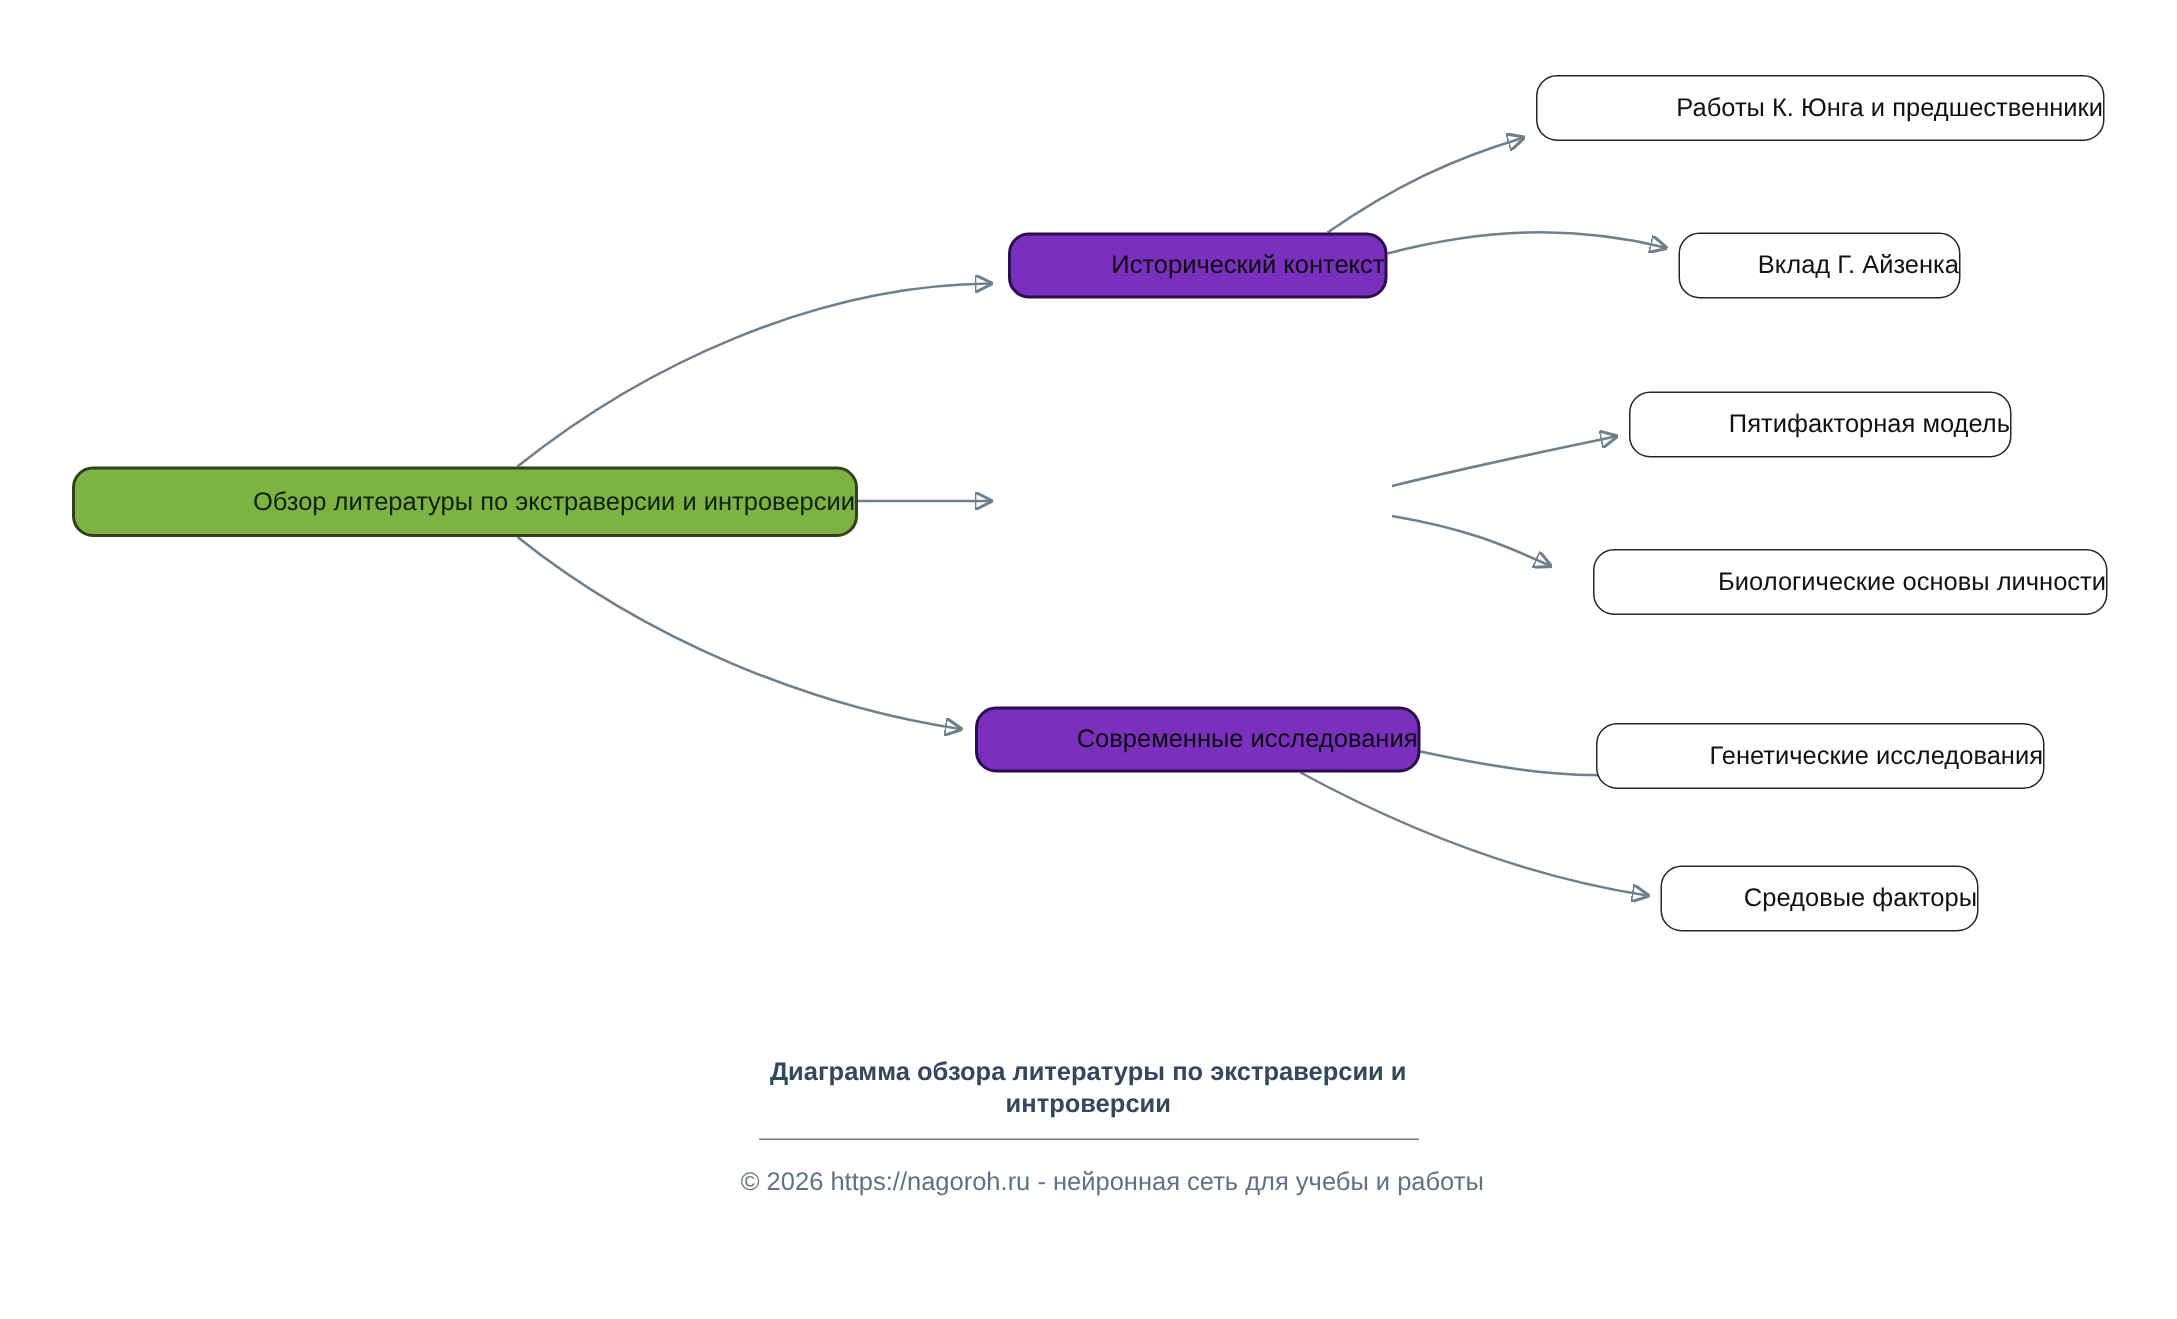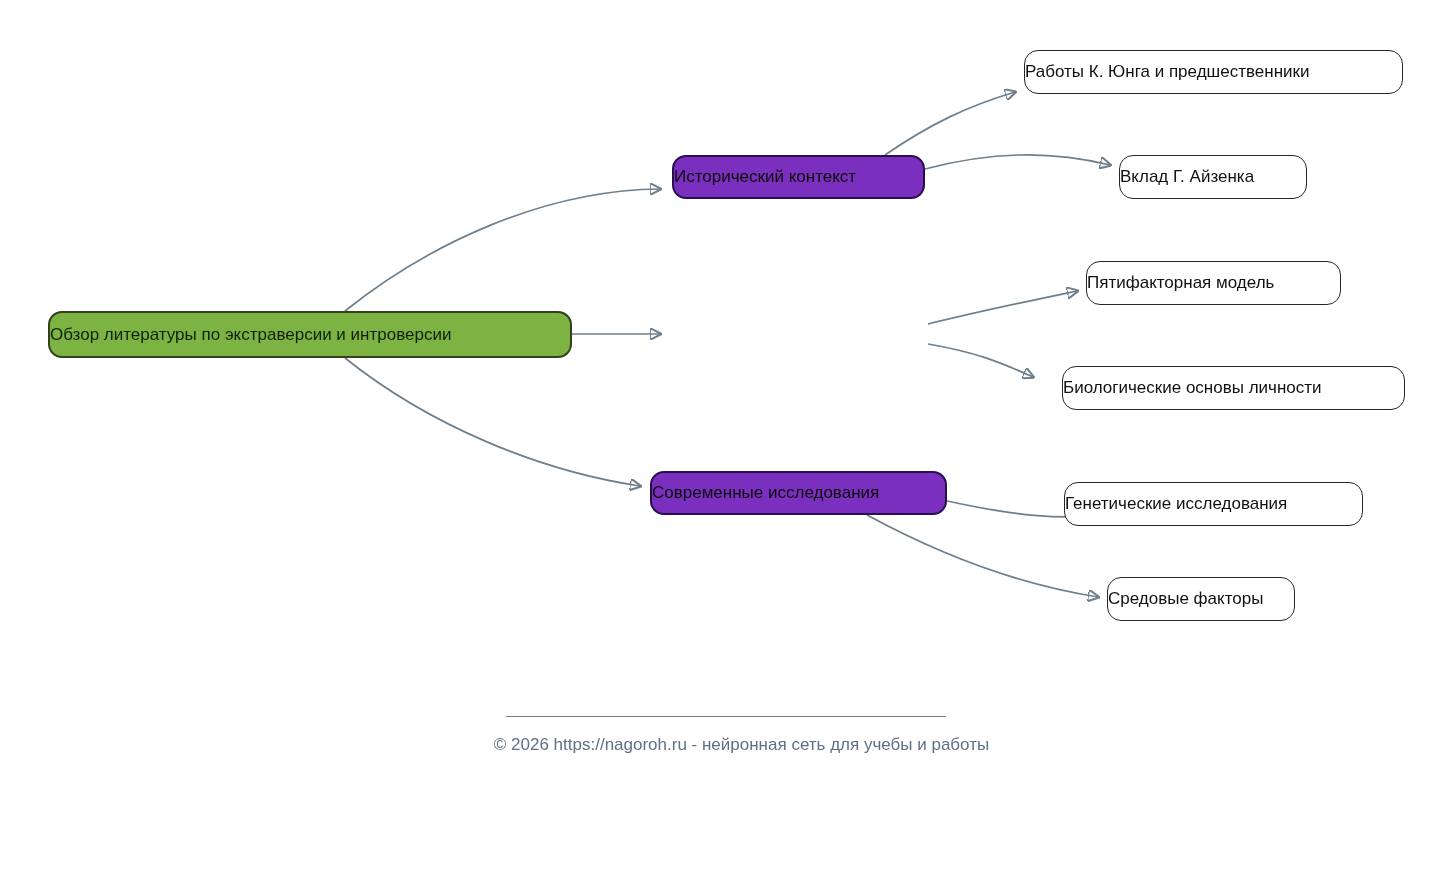--- a/index.html
+++ b/index.html
@@ -24,21 +24,21 @@
   }
   .edges path {
     fill: none;
     stroke: #6e7f8d;
     stroke-width: 1.7;
   }
   .node {
     position: absolute;
     display: flex;
     align-items: center;
-    justify-content: flex-start;
+    justify-content: flex-end;
     border-radius: 14px;
     font-size: 17px;
     color: #111111;
     white-space: nowrap;
     box-sizing: border-box;
     z-index: 2;
   }
   .node-root {
     background: #7cb342;
     border: 2px solid #33401a;
@@ -57,21 +57,21 @@
   
   .n-root { left: 48px;   top: 311px; width: 524px; height: 47px; }
   .n-hist { left: 672px;  top: 155px; width: 253px; height: 44px; }
   .n-theo { left: 669px;  top: 313px; width: 259px; height: 44px; }
   .n-mod  { left: 650px;  top: 471px; width: 297px; height: 44px; }
   .n-jung { left: 1024px; top: 50px;  width: 379px; height: 44px; }
   .n-eys  { left: 1119px; top: 155px; width: 188px; height: 44px; }
   .n-five { left: 1086px; top: 261px; width: 255px; height: 44px; }
   .n-bio  { left: 1042px; top: 366px; width: 343px; height: 44px; margin-left: 20px; }
   .n-gen  { left: 1064px; top: 471px; width: 299px; height: 44px; margin-top: 11px; }
-  .n-env  { left: 1107px; top: 577px; width: 188px; height: 44px; }
+  .n-env  { left: 1107px; top: 577px; width: 212px; height: 44px; }
 
   .caption {
     position: absolute;
     left: 0;
     top: 704px;
     width: 100%;
     text-align: center;
     z-index: 2;
   }
   .caption-title {
@@ -148,17 +148,18 @@
 
   <div class="node node-leaf n-gen">
     <span>Генетические исследования</span>
   </div>
 
   <div class="node node-leaf n-env">
     <span>Средовые факторы</span>
   </div>
 
   <div class="caption">
+    <div class="caption-title">Диаграмма обзора литературы по экстраверсии и интроверсии</div>
     <div class="caption-line"></div>
     <div class="caption-footer">© 2026 https://nagoroh.ru - нейронная сеть для учебы и работы</div>
   </div>
 
 </div>
 
 </body></html>

